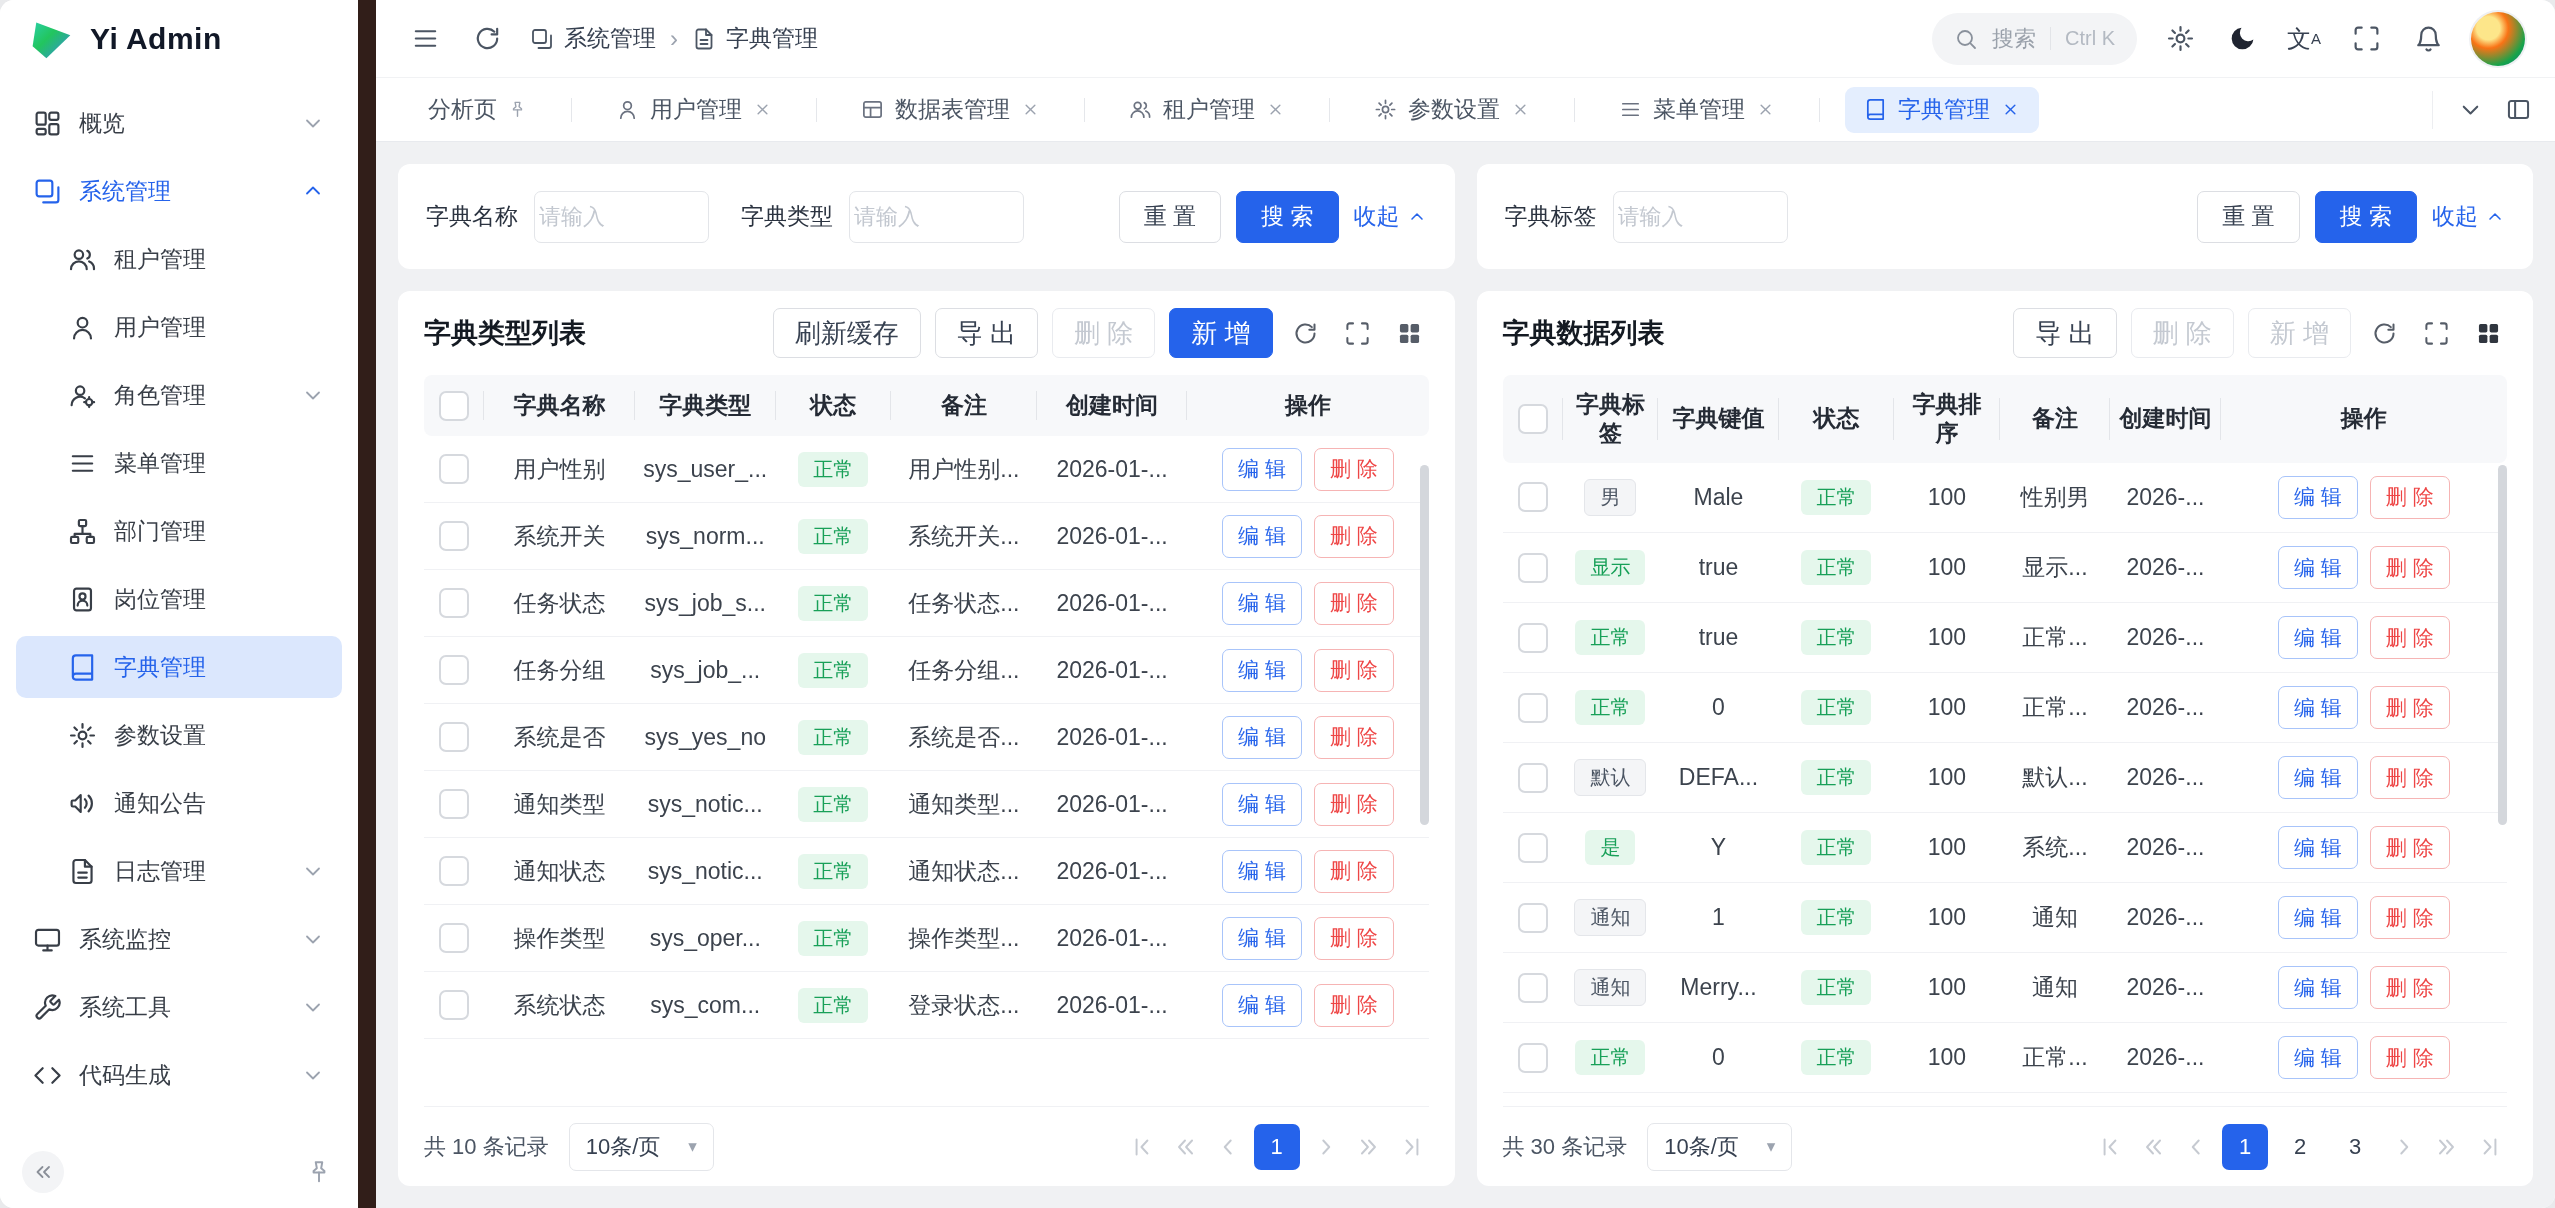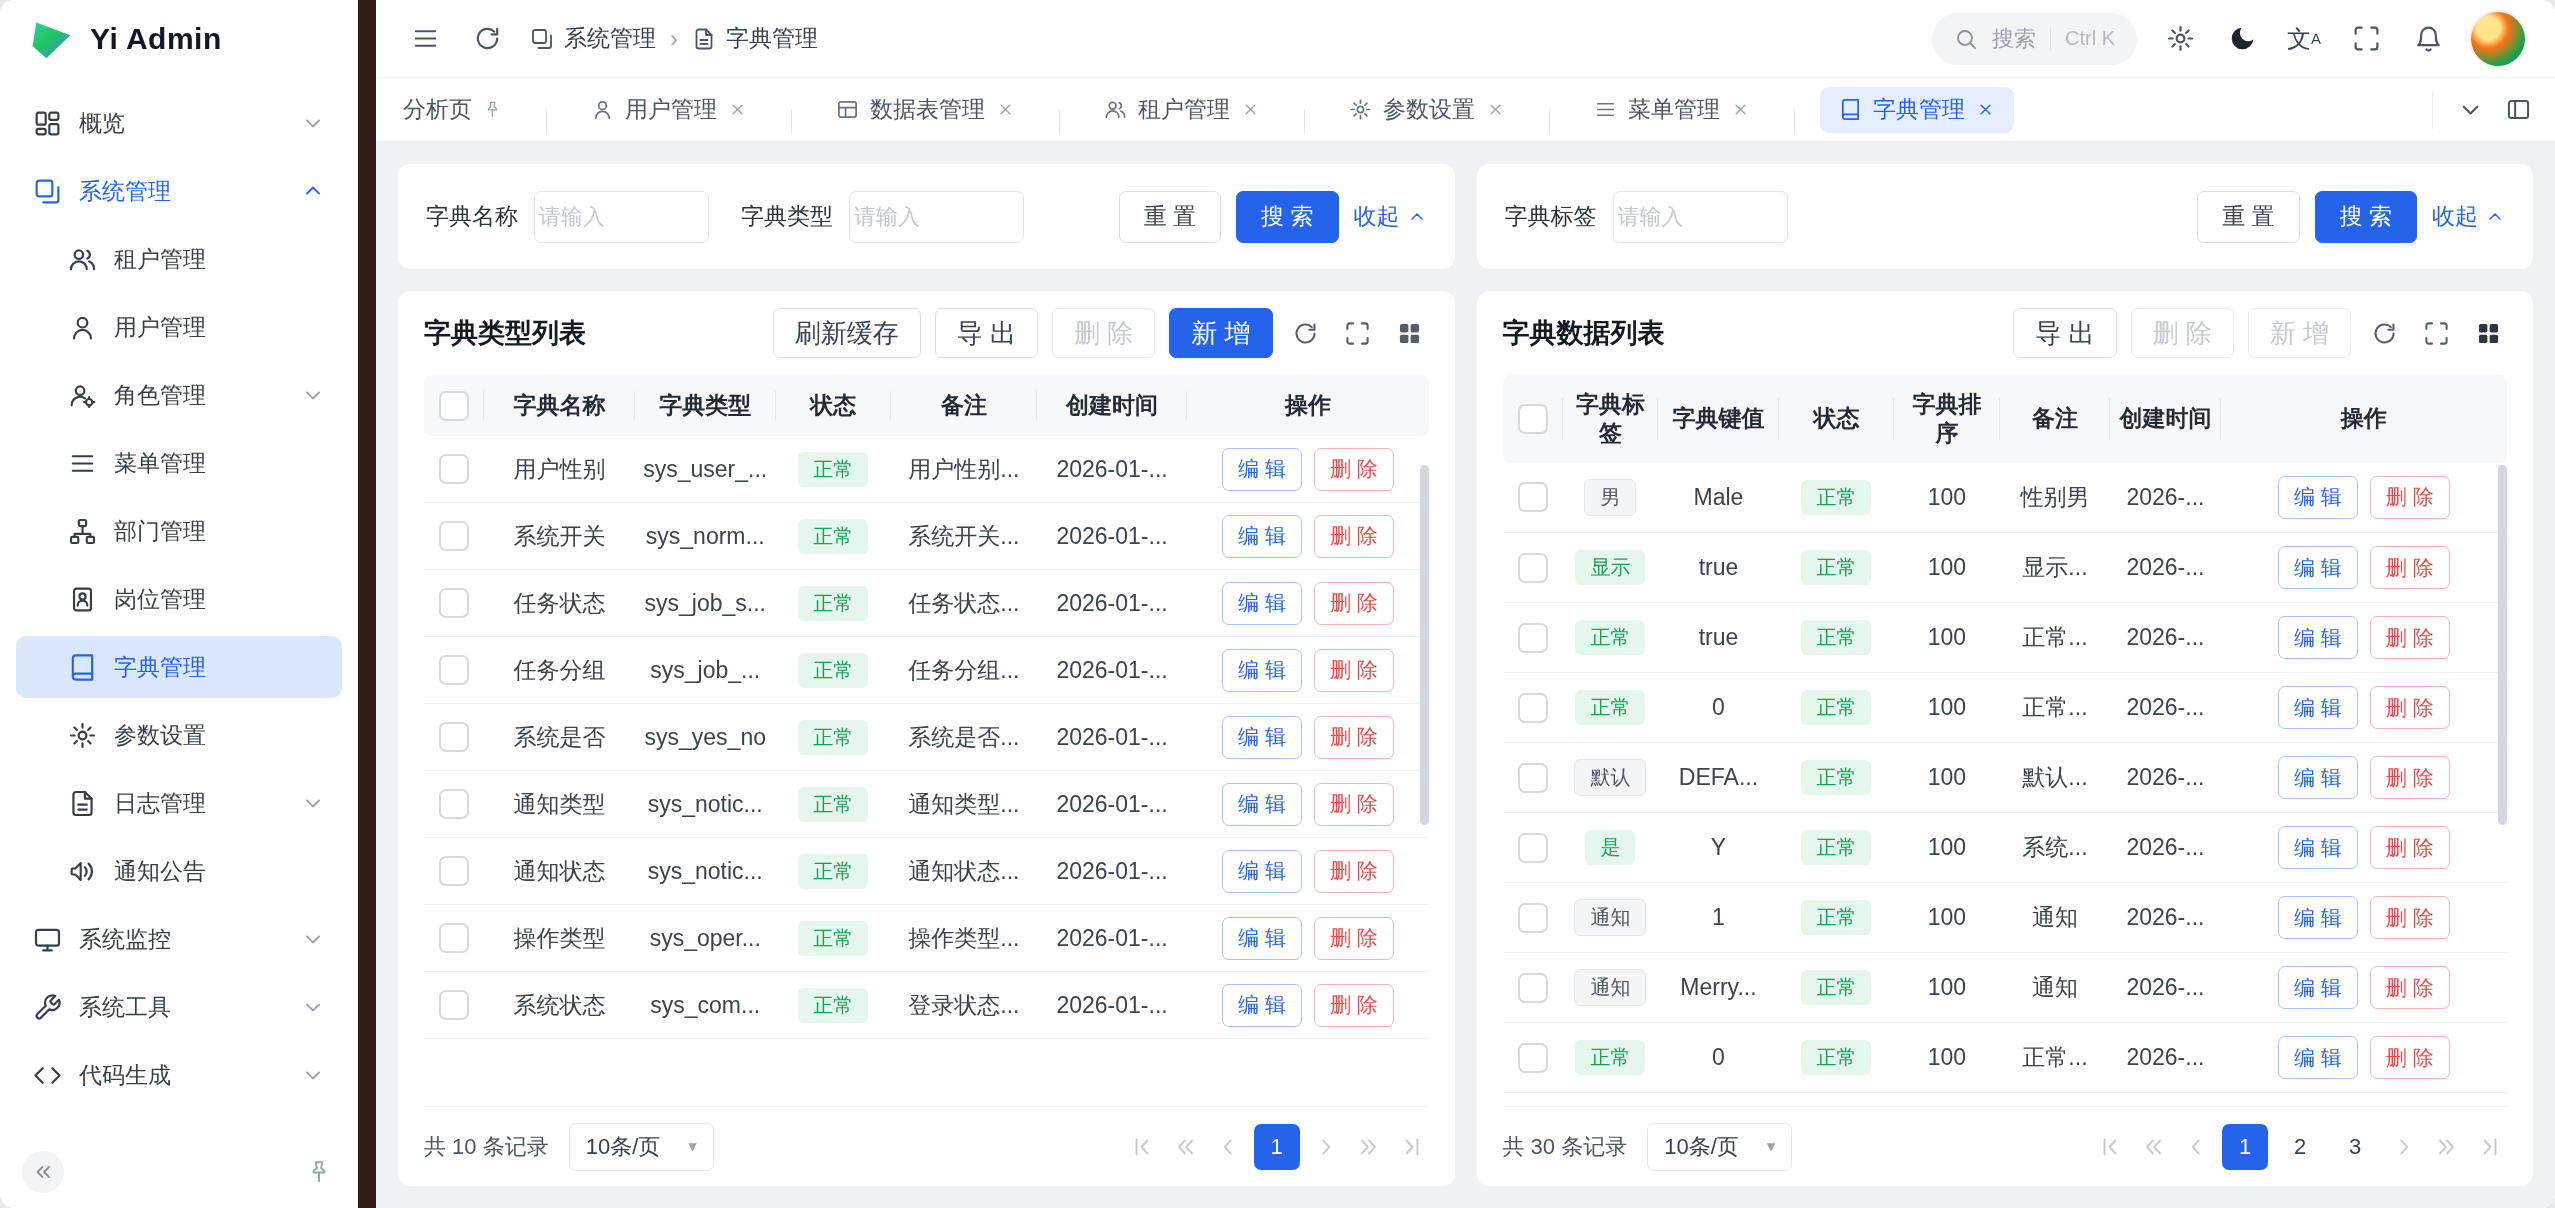--- a/index.html
+++ b/index.html
@@ -49,21 +49,21 @@
   .search-text { font-size:22px; }
   .search-kbd { font-size:20px; color:#b3b9c2; padding-left:14px; border-left:1px solid #e2e4e8; }
   .moon { color:#1f2430; }
   .lang { font-size:24px; color:#374151; font-weight:500; }
   .lang small { font-size:15px; vertical-align:sub; }
   .avatar { width:54px; height:54px; border-radius:50%; flex:none; cursor:pointer;
     background:radial-gradient(circle at 32% 30%,#fde68a 0 22%,#f97316 38%,#16a34a 72%,#0e7490 100%); box-shadow:0 0 0 2px #eef0f3; }
 
   
   .tabbar { height:64px; flex:none; background:#fff; display:flex; align-items:center; border-bottom:1px solid #e8eaee; }
-  .tabs { flex:1; display:flex; align-items:flex-end; padding:0 8px; gap:20px; overflow:hidden; }
+  .tabs { flex:1; display:flex; align-items:center; padding:0 33px; gap:20px; overflow:hidden; }
   .tab { display:flex; align-items:center; gap:11px; height:46px; padding:0 19px; border-radius:9px; font-size:23px; color:#4b5563; white-space:nowrap; cursor:pointer; }
   .tab .t-icon { width:23px; height:23px; display:flex; color:#6b7280; }
   .tab .t-icon svg { width:23px; height:23px; }
   .tab .tab-close, .tab .tab-pin { width:19px; height:19px; display:flex; color:#9ca3af; cursor:pointer; }
   .tab .tab-close svg, .tab .tab-pin svg { width:19px; height:19px; }
   .tab.active { background:#e4eefe; color:#2563eb; }
   .tab.active .t-icon, .tab.active .tab-close { color:#2563eb; }
   .tab-sep { width:1px; height:24px; background:#e5e7eb; flex:none; margin:0 5px; }
   .tab-actions { flex:none; display:flex; align-items:center; gap:10px; padding:0 18px; border-left:1px solid #edeef1; }
 
@@ -238,37 +238,37 @@
             <svg viewBox="0 0 24 24" fill="none" stroke="currentColor" stroke-width="1.8" stroke-linecap="round" stroke-linejoin="round">
               <circle cx="12" cy="12" r="3.2"></circle>
               <path d="M12 2.5v3M12 18.5v3M2.5 12h3M18.5 12h3M5.3 5.3l2.1 2.1M16.6 16.6l2.1 2.1M18.7 5.3l-2.1 2.1M7.4 16.6l-2.1 2.1"></path>
             </svg>
           </span>
           <span class="mi-label">参数设置</span>
         </div>
         <div class="menu-item sub">
           <span class="mi-icon">
             <svg viewBox="0 0 24 24" fill="none" stroke="currentColor" stroke-width="1.8" stroke-linecap="round" stroke-linejoin="round">
+              <path d="M3 10.5v3a1 1 0 0 0 1 1h2l4.5 4.5v-14L6 9.5H4a1 1 0 0 0-1 1z"></path>
+              <path d="M14 8.5a5 5 0 0 1 0 7M17 5.5a9 9 0 0 1 0 13"></path>
+            </svg>
+          </span>
+          <span class="mi-label">通知公告</span>
+        </div>
+        <div class="menu-item sub">
+          <span class="mi-icon">
+            <svg viewBox="0 0 24 24" fill="none" stroke="currentColor" stroke-width="1.8" stroke-linecap="round" stroke-linejoin="round">
               <path d="M14 2.5H6.5a2 2 0 0 0-2 2v15a2 2 0 0 0 2 2h11a2 2 0 0 0 2-2V8z"></path>
               <path d="M14 2.5V8h5.5M8.5 13h7M8.5 17h7"></path>
             </svg>
           </span>
           <span class="mi-label">日志管理</span>
           <span class="chev"><svg viewBox="0 0 24 24" fill="none" stroke="currentColor" stroke-width="1.8" stroke-linecap="round" stroke-linejoin="round">
               <path d="M6 9.5l6 6 6-6"></path>
             </svg></span>
-        </div>
-        <div class="menu-item sub">
-          <span class="mi-icon">
-            <svg viewBox="0 0 24 24" fill="none" stroke="currentColor" stroke-width="1.8" stroke-linecap="round" stroke-linejoin="round">
-              <path d="M3 10.5v3a1 1 0 0 0 1 1h2l4.5 4.5v-14L6 9.5H4a1 1 0 0 0-1 1z"></path>
-              <path d="M14 8.5a5 5 0 0 1 0 7M17 5.5a9 9 0 0 1 0 13"></path>
-            </svg>
-          </span>
-          <span class="mi-label">通知公告</span>
         </div>
         <div class="menu-item">
           <span class="mi-icon">
             <svg viewBox="0 0 24 24" fill="none" stroke="currentColor" stroke-width="1.8" stroke-linecap="round" stroke-linejoin="round">
               <rect x="2.5" y="4" width="19" height="13" rx="2"></rect>
               <path d="M8.5 21h7M12 17v4"></path>
             </svg>
           </span>
           <span class="mi-label">系统监控</span>
           <span class="chev"><svg viewBox="0 0 24 24" fill="none" stroke="currentColor" stroke-width="1.8" stroke-linecap="round" stroke-linejoin="round">

